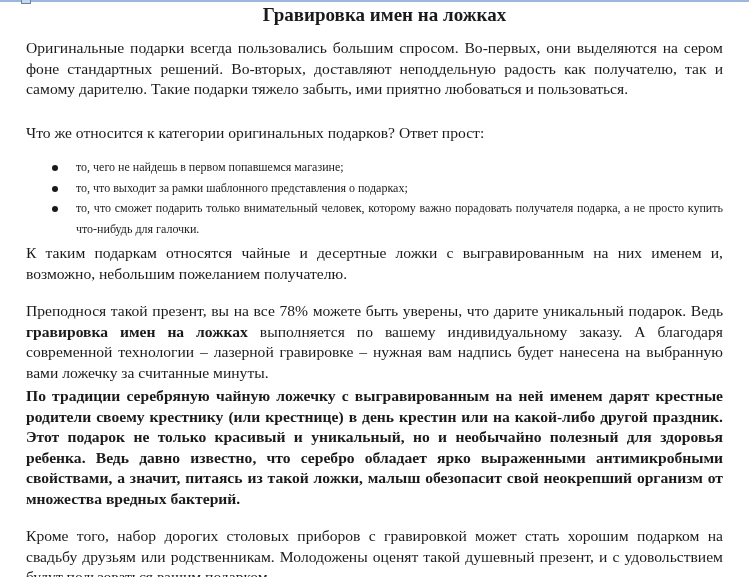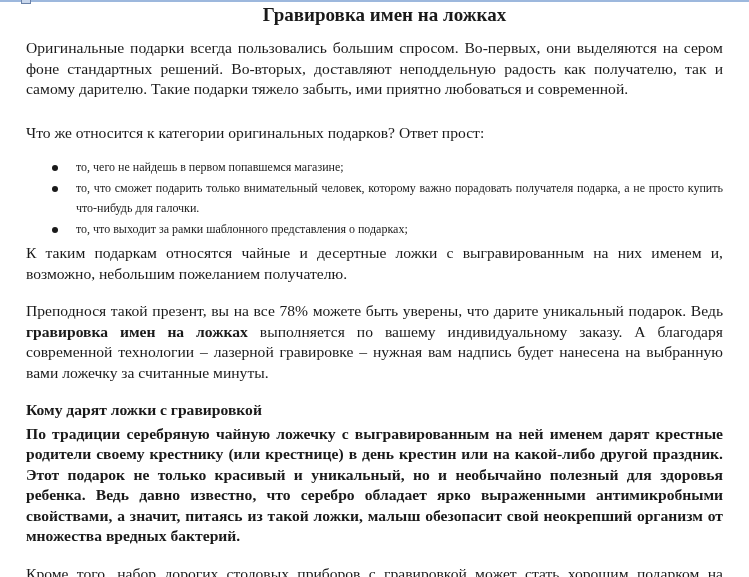--- a/index.html
+++ b/index.html
@@ -87,41 +87,40 @@
   </style>
 </head>
 <body>
 
 <div class="top-bar"></div>
 <div class="top-marker"></div>
 
 <div class="page">
   <h1>Гравировка имен на ложках</h1>
 
-  <p class="p1">Оригинальные подарки всегда пользовались большим спросом. Во-первых, они выделяются на сером фоне стандартных решений. Во-вторых, доставляют неподдельную радость как получателю, так и самому дарителю. Такие подарки тяжело забыть, ими приятно любоваться и современной.</p>
+  <p class="p1">Оригинальные подарки всегда пользовались большим спросом. Во-первых, они выделяются на сером фоне стандартных решений. Во-вторых, доставляют неподдельную радость как получателю, так и самому дарителю. Такие подарки тяжело забыть, ими приятно любоваться и пользоваться.</p>
 
   <p class="p2">Что же относится к категории оригинальных подарков? Ответ прост:</p>
 
   <ul>
     <li>
       <span class="bullet"></span>
       <span>то, чего не найдешь в первом попавшемся магазине;</span>
     </li>
     <li>
       <span class="bullet"></span>
-      <span>то, что сможет подарить только внимательный человек, которому важно порадовать получателя подарка, а не просто купить что-нибудь для галочки.</span>
+      <span>то, что выходит за рамки шаблонного представления о подарках;</span>
     </li>
     <li>
       <span class="bullet"></span>
-      <span>то, что выходит за рамки шаблонного представления о подарках;</span>
+      <span>то, что сможет подарить только внимательный человек, которому важно порадовать получателя подарка, а не просто купить что-нибудь для галочки.</span>
     </li>
   </ul>
 
   <p class="p3">К таким подаркам относятся чайные и десертные ложки с выгравированным на них именем и, возможно, небольшим пожеланием получателю.</p>
 
   <p class="p4"><span>Преподнося такой презент, вы на все 78% можете быть уверены, что дарите уникальный подарок. Ведь </span><b>гравировка имен на ложках</b><span> выполняется по вашему индивидуальному заказу. А благодаря современной технологии – лазерной гравировке – нужная вам надпись будет нанесена на выбранную вами ложечку за считанные минуты.</span></p>
 
-  <div class="subheading">Кому дарят ложки с гравировкой</div>
 
   <p class="p5">По традиции серебряную чайную ложечку с выгравированным на ней именем дарят крестные родители своему крестнику (или крестнице) в день крестин или на какой-либо другой праздник. Этот подарок не только красивый и уникальный, но и необычайно полезный для здоровья ребенка. Ведь давно известно, что серебро обладает ярко выраженными антимикробными свойствами, а значит, питаясь из такой ложки, малыш обезопасит свой неокрепший организм от множества вредных бактерий.</p>
 
   <p class="p6">Кроме того, набор дорогих столовых приборов с гравировкой может стать хорошим подарком на свадьбу друзьям или родственникам. Молодожены оценят такой душевный презент, и с удовольствием будут пользоваться вашим подарком.</p>
 </div>
 
 </body></html>

